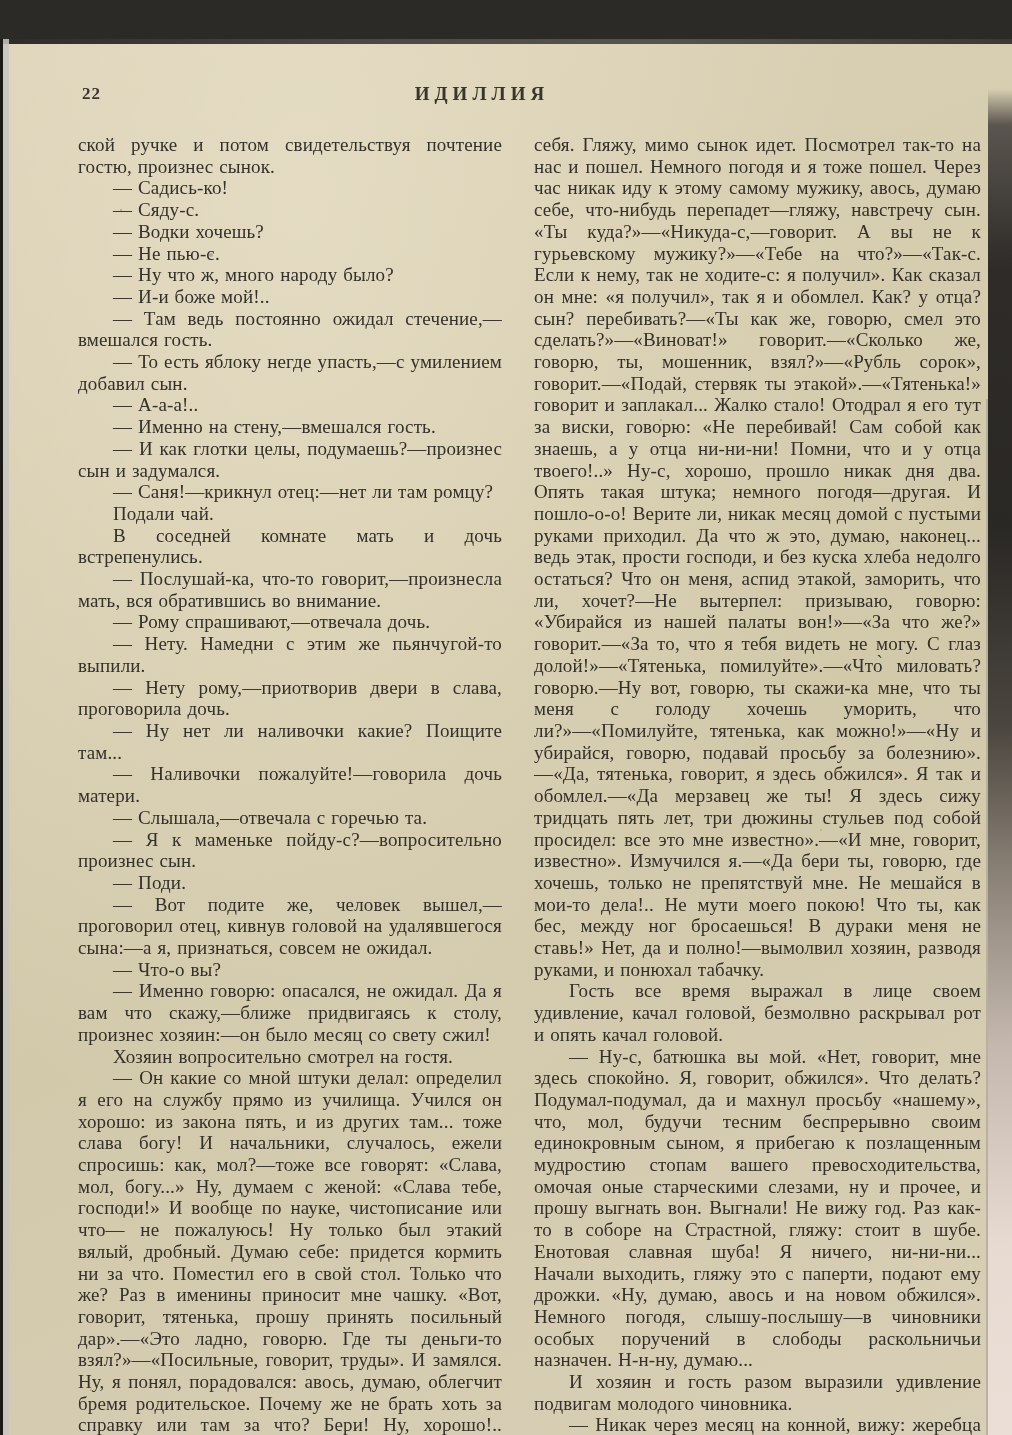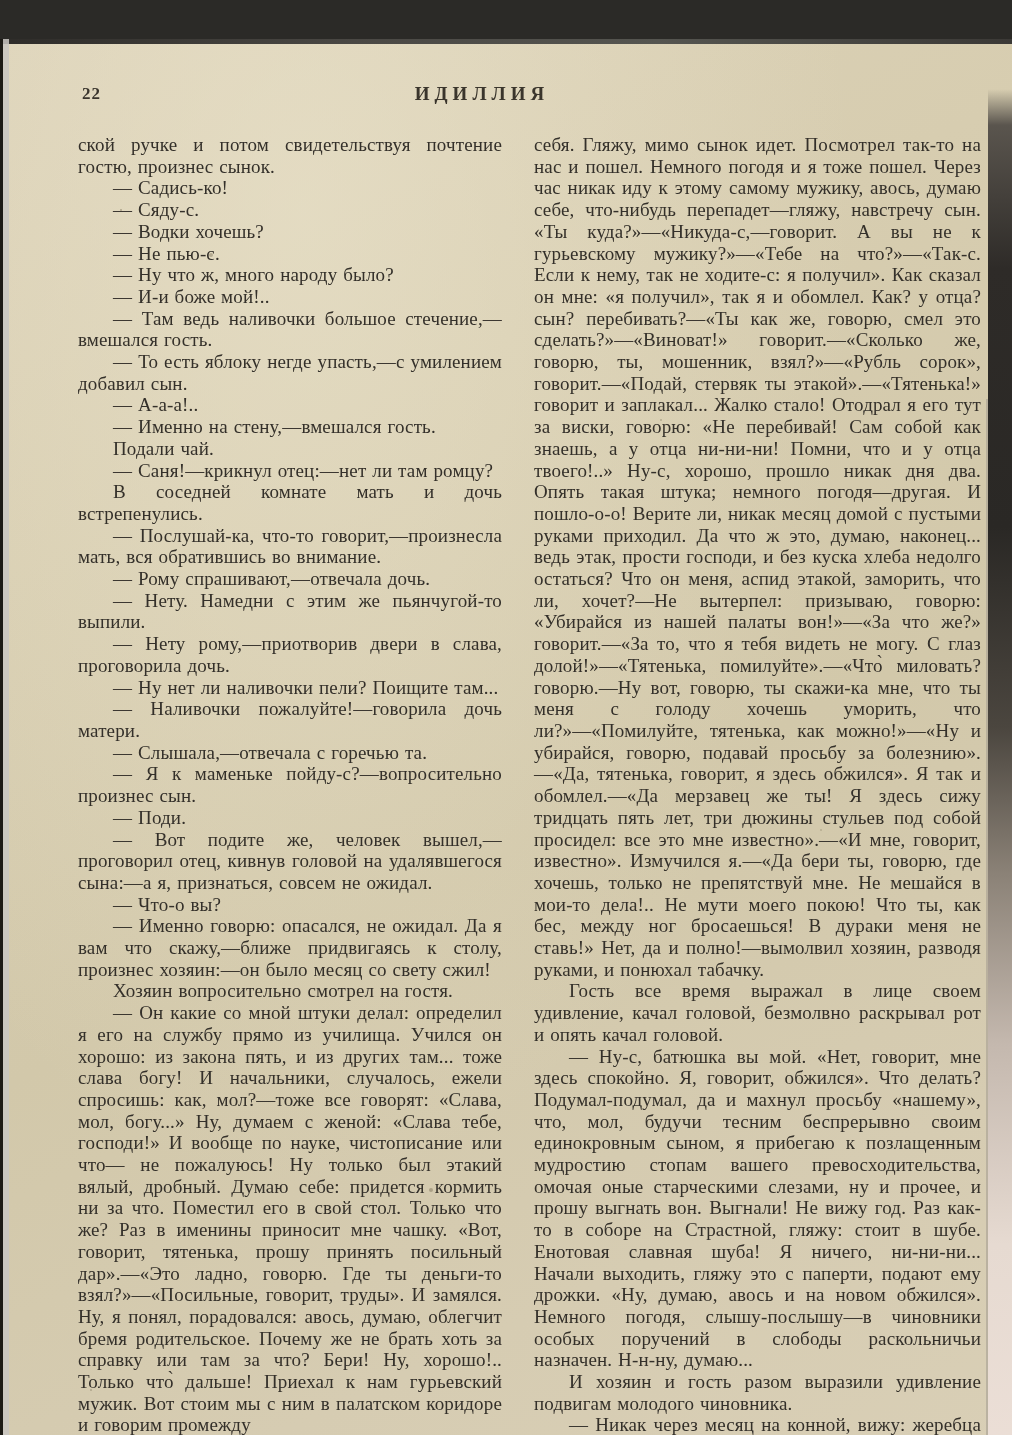--- a/index.html
+++ b/index.html
@@ -66,32 +66,33 @@
   <div class="running-header">ИДИЛЛИЯ</div>
 
   <div class="col col-left">
       <p>ской ручке и потом свидетельствуя почтение гостю, произнес сынок.</p>
       <p>— Садись-ко!</p>
       <p>— Сяду-с.</p>
       <p>— Водки хочешь?</p>
       <p>— Не пью-с.</p>
       <p>— Ну что ж, много народу было?</p>
       <p>— И-и боже мой!..</p>
-      <p>— Там ведь наливочки большое стечение,—вмешался гость.</p>
+      <p>— Там ведь постоянно ожидал стечение,—вмешался гость.</p>
       <p>— То есть яблоку негде упасть,—с умилением добавил сын.</p>
       <p>— А-а-а!..</p>
       <p>— Именно на стену,—вмешался гость.</p>
+      <p>— И как глотки целы, подумаешь?—произнес сын и задумался.</p>
+      <p>— Саня!—крикнул отец:—нет ли там ромцу?</p>
       <p>Подали чай.</p>
-      <p>— Саня!—крикнул отец:—нет ли там ромцу?</p>
       <p>В соседней комнате мать и дочь встрепенулись.</p>
       <p>— Послушай-ка, что-то говорит,—произнесла мать, вся обратившись во внимание.</p>
       <p>— Рому спрашивают,—отвечала дочь.</p>
       <p>— Нету. Намедни с этим же пьянчугой-то выпили.</p>
       <p>— Нету рому,—приотворив двери в слава, проговорила дочь.</p>
-      <p>— Ну нет ли наливочки пели? Поищите там...</p>
+      <p>— Ну нет ли наливочки какие? Поищите там...</p>
       <p>— Наливочки пожалуйте!—говорила дочь матери.</p>
       <p>— Слышала,—отвечала с горечью та.</p>
       <p>— Я к маменьке пойду-с?—вопросительно произнес сын.</p>
       <p>— Поди.</p>
       <p>— Вот подите же, человек вышел,—проговорил отец, кивнув головой на удалявшегося сына:—а я, признаться, совсем не ожидал.</p>
       <p>— Что-о вы?</p>
       <p>— Именно говорю: опасался, не ожидал. Да я вам что скажу,—ближе придвигаясь к столу, произнес хозяин:—он было месяц со свету сжил!</p>
       <p>Хозяин вопросительно смотрел на гостя.</p>
       <p>— Он какие со мной штуки делал: определил я его на службу прямо из училища. Учился он хорошо: из закона пять, и из других там... тоже слава богу! И начальники, случалось, ежели спросишь: как, мол?—тоже все говорят: «Слава, мол, богу...» Ну, думаем с женой: «Слава тебе, господи!» И вообще по науке, чистописание или что— не пожалуюсь! Ну только был этакий вялый, дробный. Думаю себе: придется кормить ни за что. Поместил его в свой стол. Только что же? Раз в именины приносит мне чашку. «Вот, говорит, тятенька, прошу принять посильный дар».—«Это ладно, говорю. Где ты деньги-то взял?»—«Посильные, говорит, труды». И замялся. Ну, я понял, порадовался: авось, думаю, облегчит бремя родительское. Почему же не брать хоть за справку или там за что? Бери! Ну, хорошо!.. Только что̀ дальше! Приехал к нам гурьевский мужик. Вот стоим мы с ним в палатском коридоре и говорим промежду</p>
     </div>

